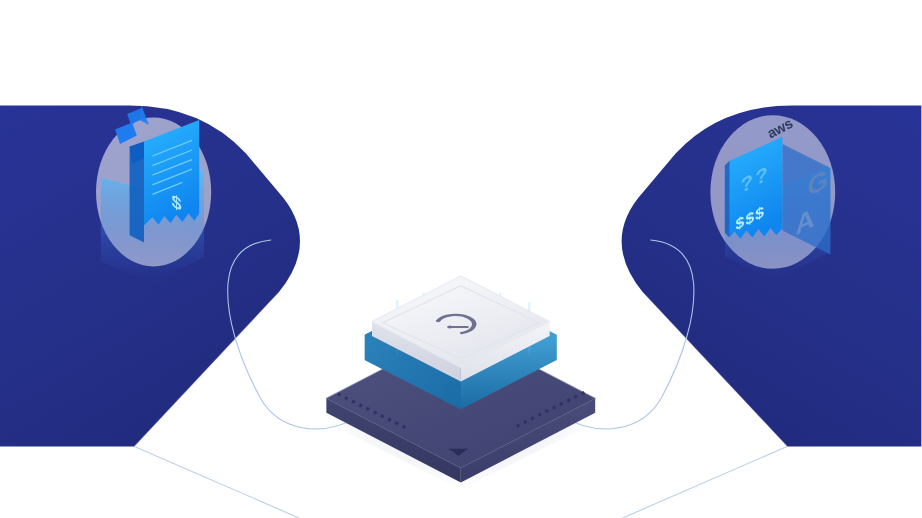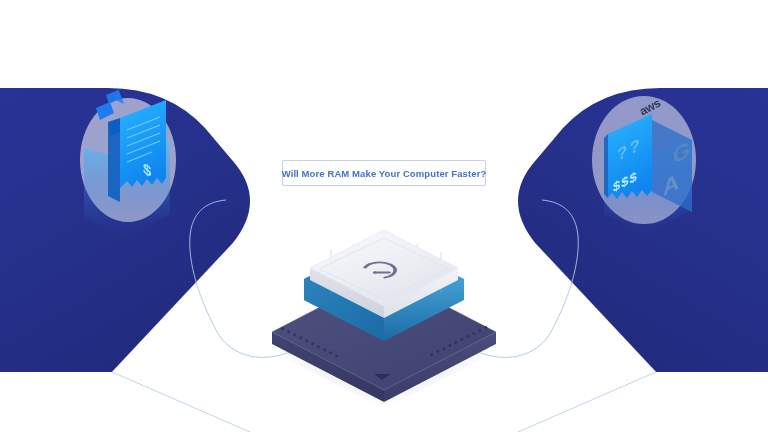--- a/index.html
+++ b/index.html
@@ -347,17 +347,14 @@
   <div class="ill-text" id="aws-wordmark">aws</div>
 
   <div class="ill-text" id="gcp-glyph">G</div>
 
   <div class="ill-text" id="azure-glyph">A</div>
 
   <div class="ill-text" id="q-marks-right">??</div>
 
   <div class="ill-text" id="dollars-right">$$$</div>
 
-  <div class="title-box">
-    <span class="title-text">Will More RAM Make Your Computer Faster?</span>
-  </div>
 
 </div>
 
 </body></html>

